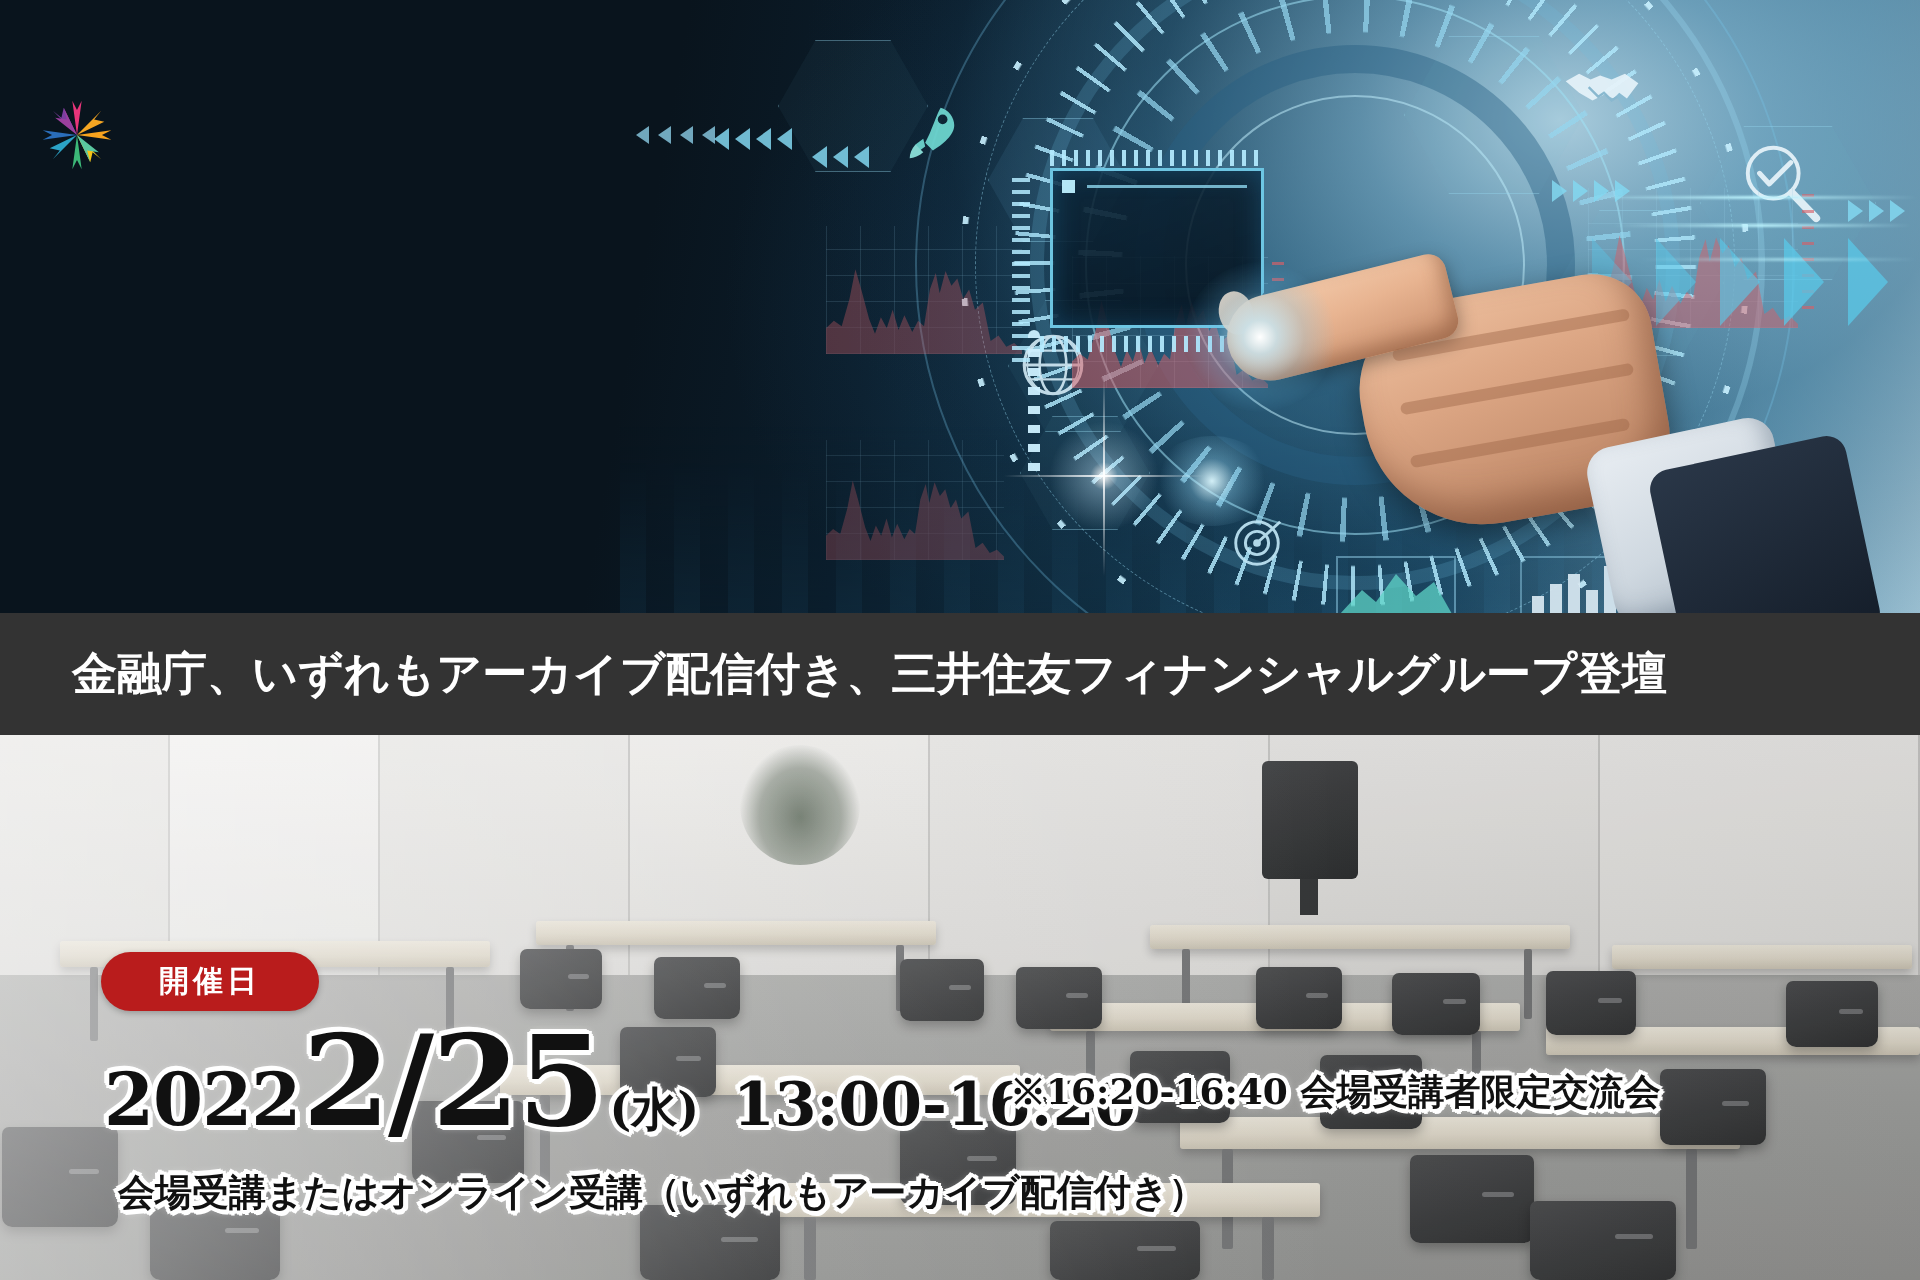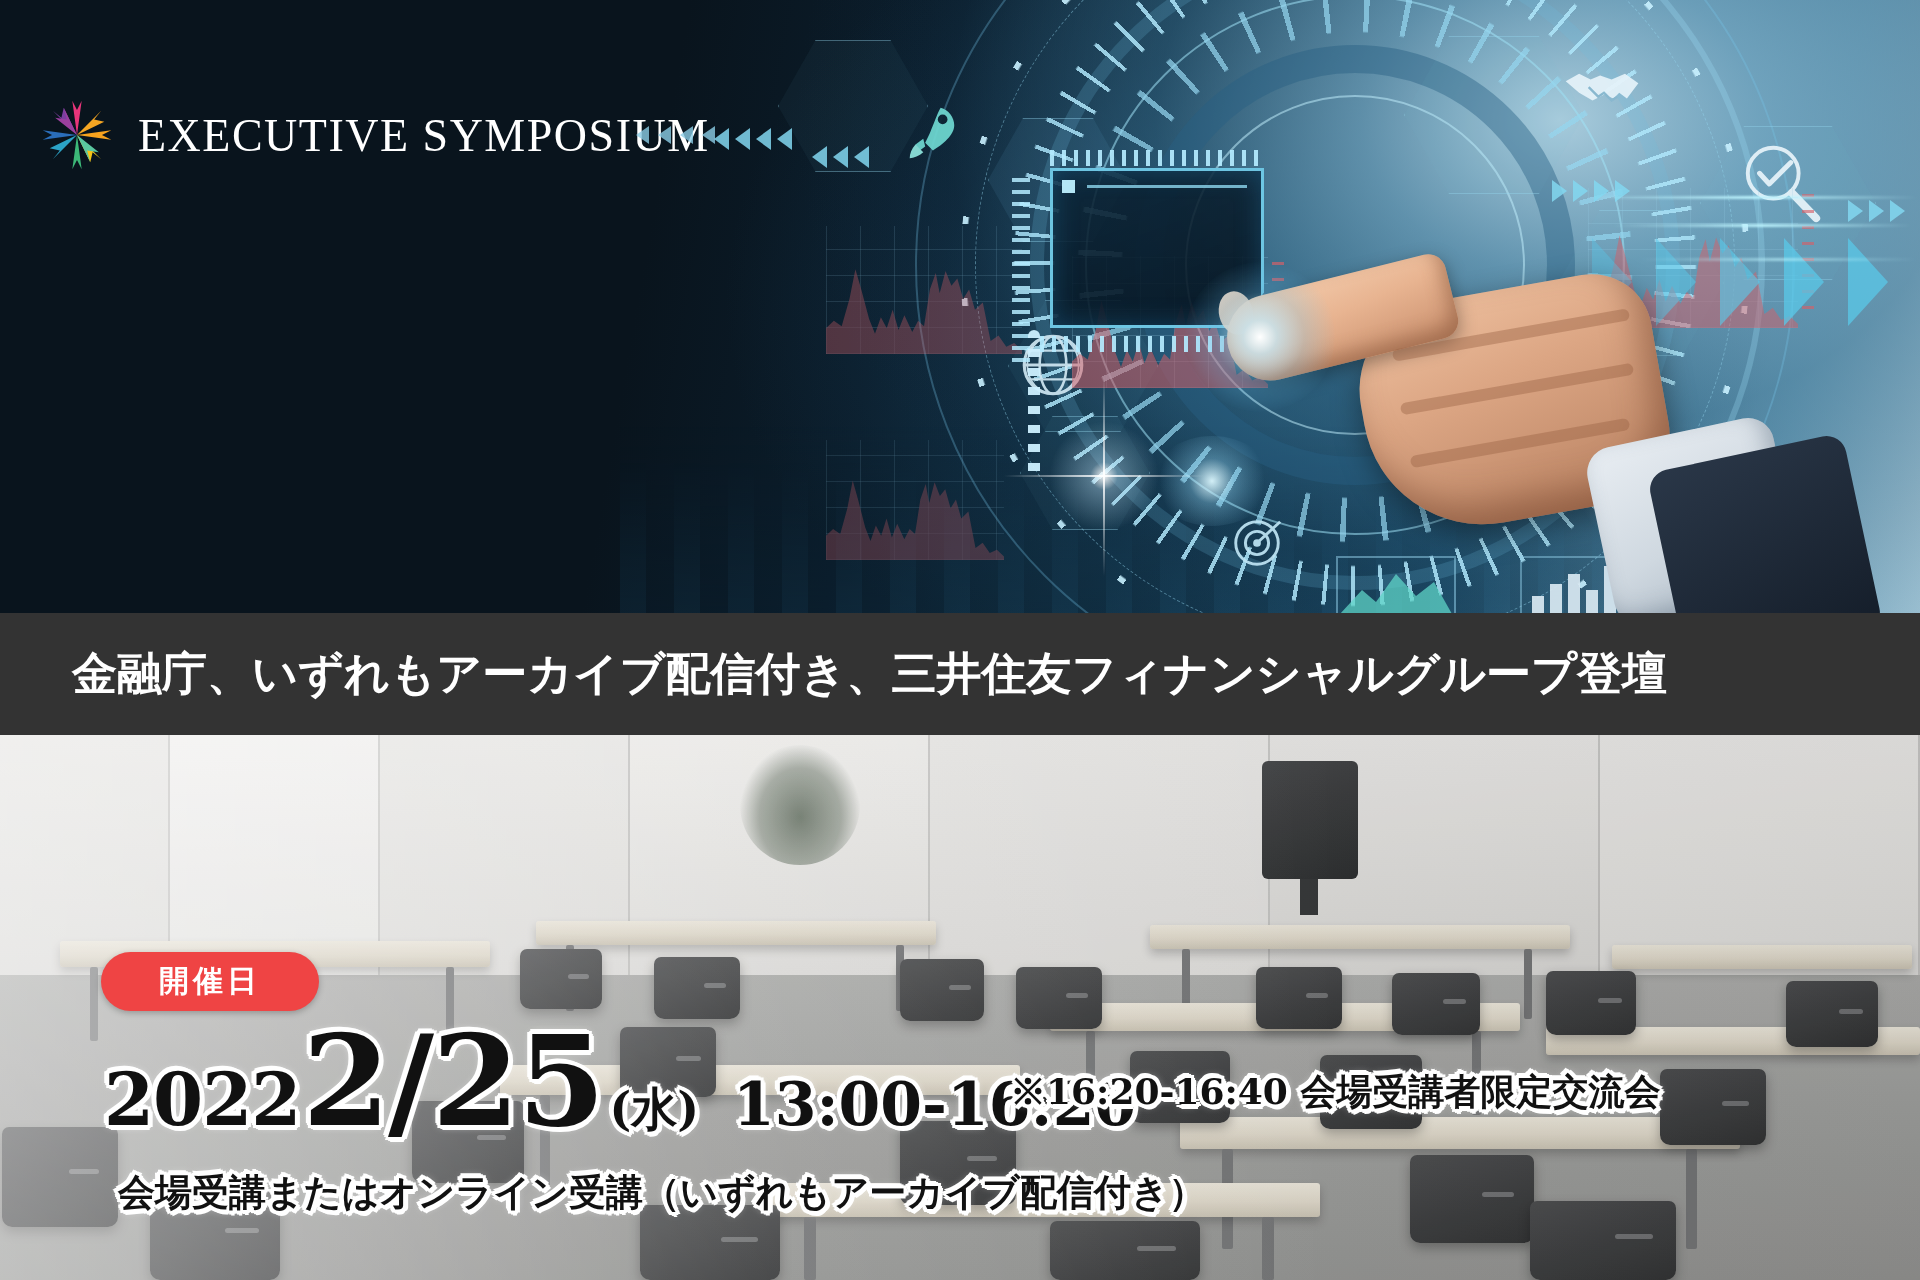--- a/index.html
+++ b/index.html
@@ -322,21 +322,21 @@
     width:26%; height:5px; background:rgba(150,152,155,.55); border-radius:3px;
   }
   .photo-shade {
     position:absolute; inset:0;
     background:linear-gradient(90deg, rgba(255,255,255,.22) 0%, rgba(255,255,255,.05) 35%, rgba(0,0,0,.06) 100%);
   }
 
   
   .date-badge {
     position:absolute; left:101px; top:952px; z-index:30;
-    background:#ef4444; color:#ffffff;
+    background:#b91c1c; color:#ffffff;
     border-radius:34px; padding:9px 58px;
     font-family:"DejaVu Serif", serif; font-size:30px; font-weight:bold;
     letter-spacing:4px; box-shadow:0 2px 6px rgba(0,0,0,.25);
   }
   .outlined {
     color:#111111;
     text-shadow:
       -3px -3px 0 #fff,  3px -3px 0 #fff, -3px  3px 0 #fff,  3px  3px 0 #fff,
       -4px  0   0 #fff,  4px  0   0 #fff,  0   -4px 0 #fff,  0    4px 0 #fff,
       -5px -2px 0 #fff,  5px  2px 0 #fff, -2px -5px 0 #fff,  2px  5px 0 #fff,
@@ -539,21 +539,20 @@
             <polygon points="50,50 81,81 70,72 67,85" fill="#f5c518"></polygon>
             <polygon points="50,50 56,94 50,82 44,94" fill="#3cb878"></polygon>
             <polygon points="50,50 19,81 28,70 15,67" fill="#2ba3c7"></polygon>
             <polygon points="50,50 6,56 18,50 6,44" fill="#2a6ebb"></polygon>
             <polygon points="50,50 19,19 30,28 33,15" fill="#7b3fa0"></polygon>
             <polygon points="50,50 33,15 37,30 22,28" fill="#9b3f9e"></polygon>
             <polygon points="50,50 67,85 63,70 78,72" fill="#5ac7a0"></polygon>
           </g>
         </svg>
       </div>
-      <div class="brand-name">EXECUTIVE SYMPOSIUM</div>
     </div>
     <div class="brand-chev">
       <span class="chev left"></span>
         <span class="chev left"></span>
         <span class="chev left"></span>
         <span class="chev left"></span>
     </div>
 
   </section>
 

